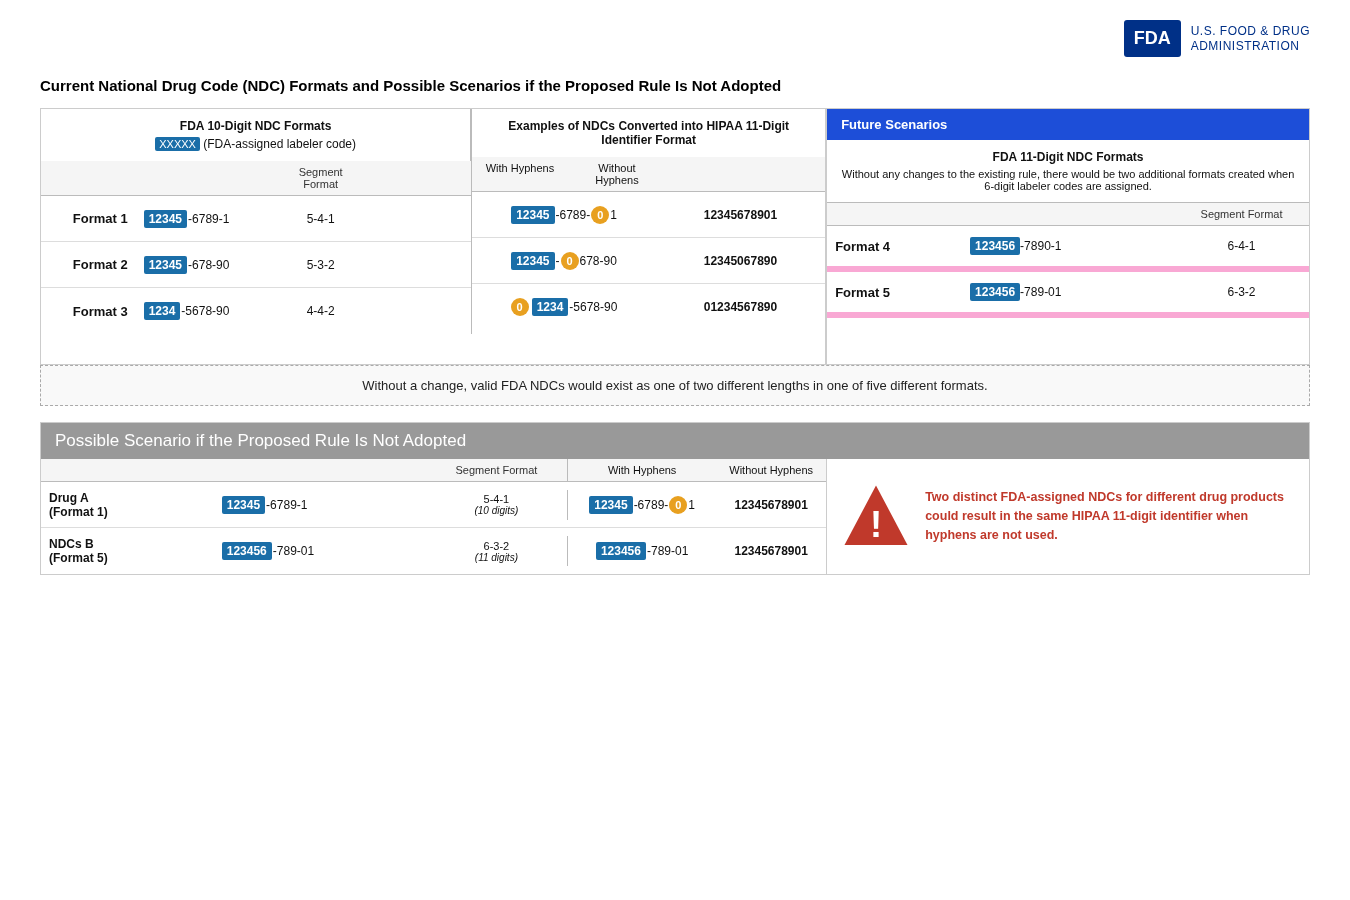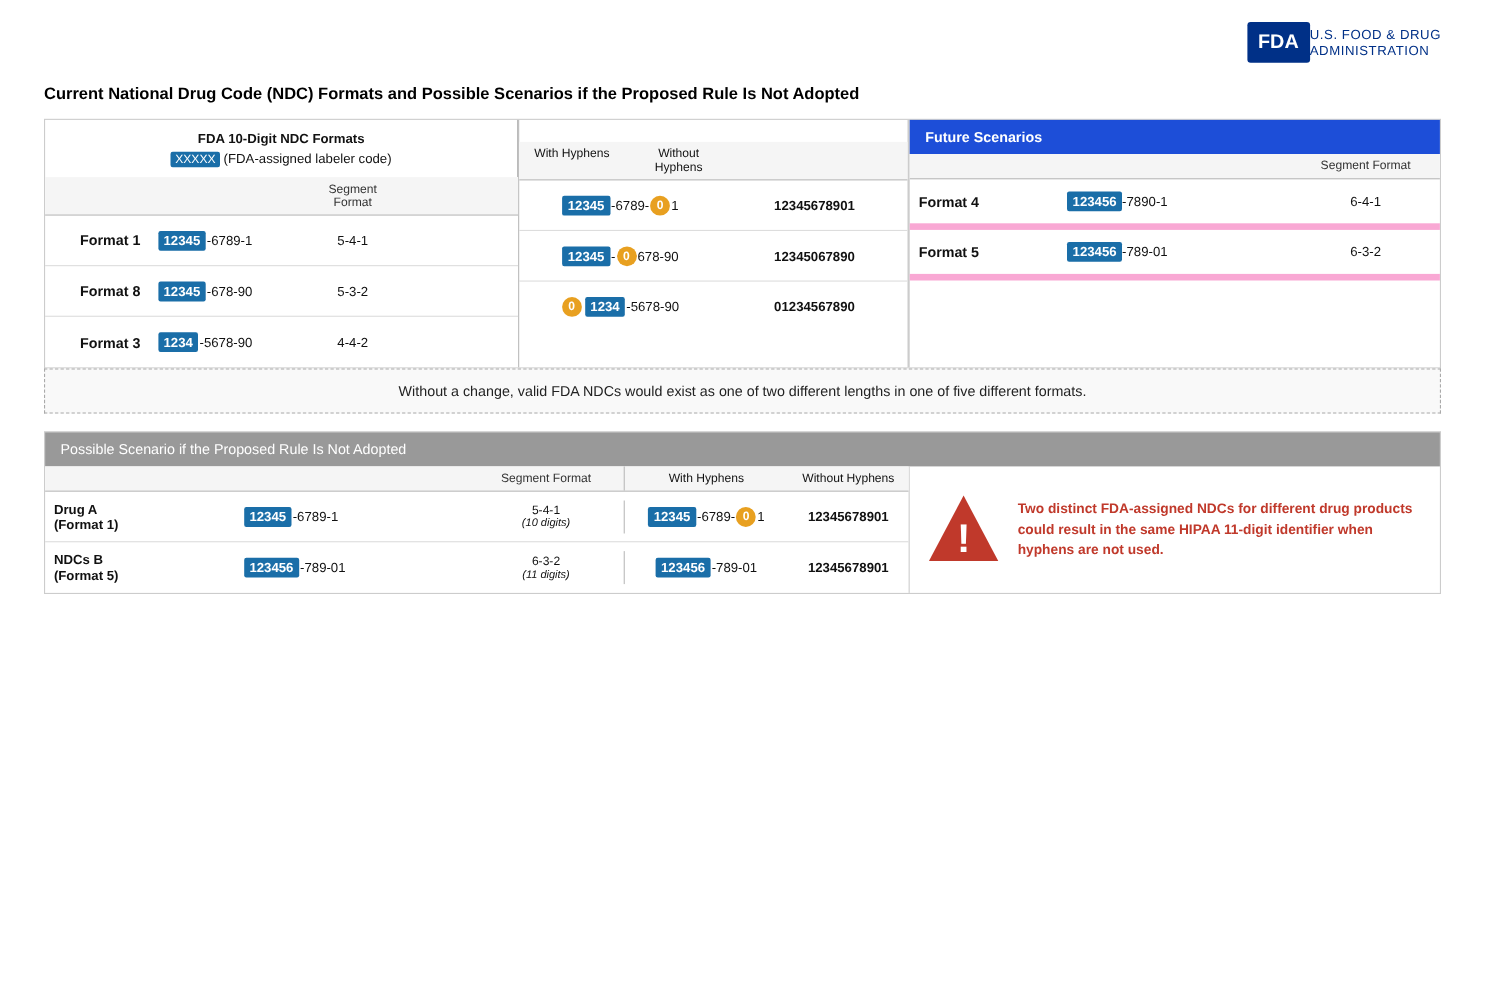--- a/index.html
+++ b/index.html
@@ -15,20 +15,21 @@
 
     
     .fda-logo-area {
       display: flex;
       justify-content: flex-end;
       margin-bottom: 20px;
     }
     .fda-logo {
       display: flex;
       align-items: center;
+      gap: 10px;
     }
     .fda-badge {
       background: #003087;
       color: #fff;
       font-size: 18px;
       font-weight: bold;
       padding: 8px 10px;
       border-radius: 3px;
     }
     .fda-text {
@@ -299,21 +300,21 @@
 
     
     .scenario-section {
       margin-top: 16px;
       border: 1px solid #ccc;
     }
     .scenario-header {
       background: #999;
       color: #fff;
       padding: 8px 14px;
-      font-size: 13px;
+      font-size: 17px;
     }
     .scenario-content {
       display: flex;
     }
     .scenario-table {
       flex: 0 0 62%;
       border-right: 1px solid #ccc;
     }
     .scenario-col-headers {
       display: flex;
@@ -416,39 +417,42 @@
 
         <div class="data-row">
           <div class="cell-format-label">Format 1</div>
           <div class="cell-ndc">
             <span class="ndc-blue">12345</span>
               <span class="ndc-plain">-6789-1</span>
           </div>
           <div class="cell-segment">5-4-1</div>
         </div>
         <div class="data-row">
-          <div class="cell-format-label">Format 8</div>
+          <div class="cell-format-label">Format 2</div>
           <div class="cell-ndc">
             <span class="ndc-blue">12345</span>
               <span class="ndc-plain">-678-90</span>
           </div>
           <div class="cell-segment">5-3-2</div>
         </div>
         <div class="data-row">
           <div class="cell-format-label">Format 3</div>
           <div class="cell-ndc">
             <span class="ndc-blue">1234</span>
               <span class="ndc-plain">-5678-90</span>
           </div>
           <div class="cell-segment">4-4-2</div>
         </div>
       </div>
 
       <div class="current-right-panel">
         <div class="sub-header-right">
+          <div style="font-weight:bold; font-size:12px;">
+            <span>Examples of NDCs Converted into HIPAA 11-Digit Identifier Format</span>
+          </div>
         </div>
 
         <div class="col-headers">
           <div class="col-with-hyphens" style="border-left:none;">With Hyphens</div>
           <div class="col-without-hyphens">Without Hyphens</div>
         </div>
 
         <div class="data-row">
           <div class="cell-with-hyphens" style="border-left:none; flex:0 0 52%;">
             <span class="ndc-blue">12345</span>
@@ -476,20 +480,24 @@
               <span class="ndc-plain">-5678-90</span>
           </div>
           <div class="cell-without-hyphens" style="flex:0 0 48%;">01234567890</div>
         </div>
       </div>
     </div>
   </div>
 
   <div class="future-scenarios">
     <div class="future-scenarios-header">Future Scenarios</div>
+    <div class="future-sub-header">
+      <div style="font-weight:bold;">FDA 11-Digit NDC Formats</div>
+      <div class="sub-note" style="margin-top:4px;">Without any changes to the existing rule, there would be two additional formats created when 6-digit labeler codes are assigned.</div>
+    </div>
 
     <div class="future-col-headers">
       <div class="future-col-label"></div>
       <div class="future-col-ndc"></div>
       <div class="future-col-segment seg-format-header">Segment Format</div>
     </div>
 
     <div class="future-data-row">
       <div class="future-cell-label">Format 4</div>
       <div class="future-cell-ndc">

